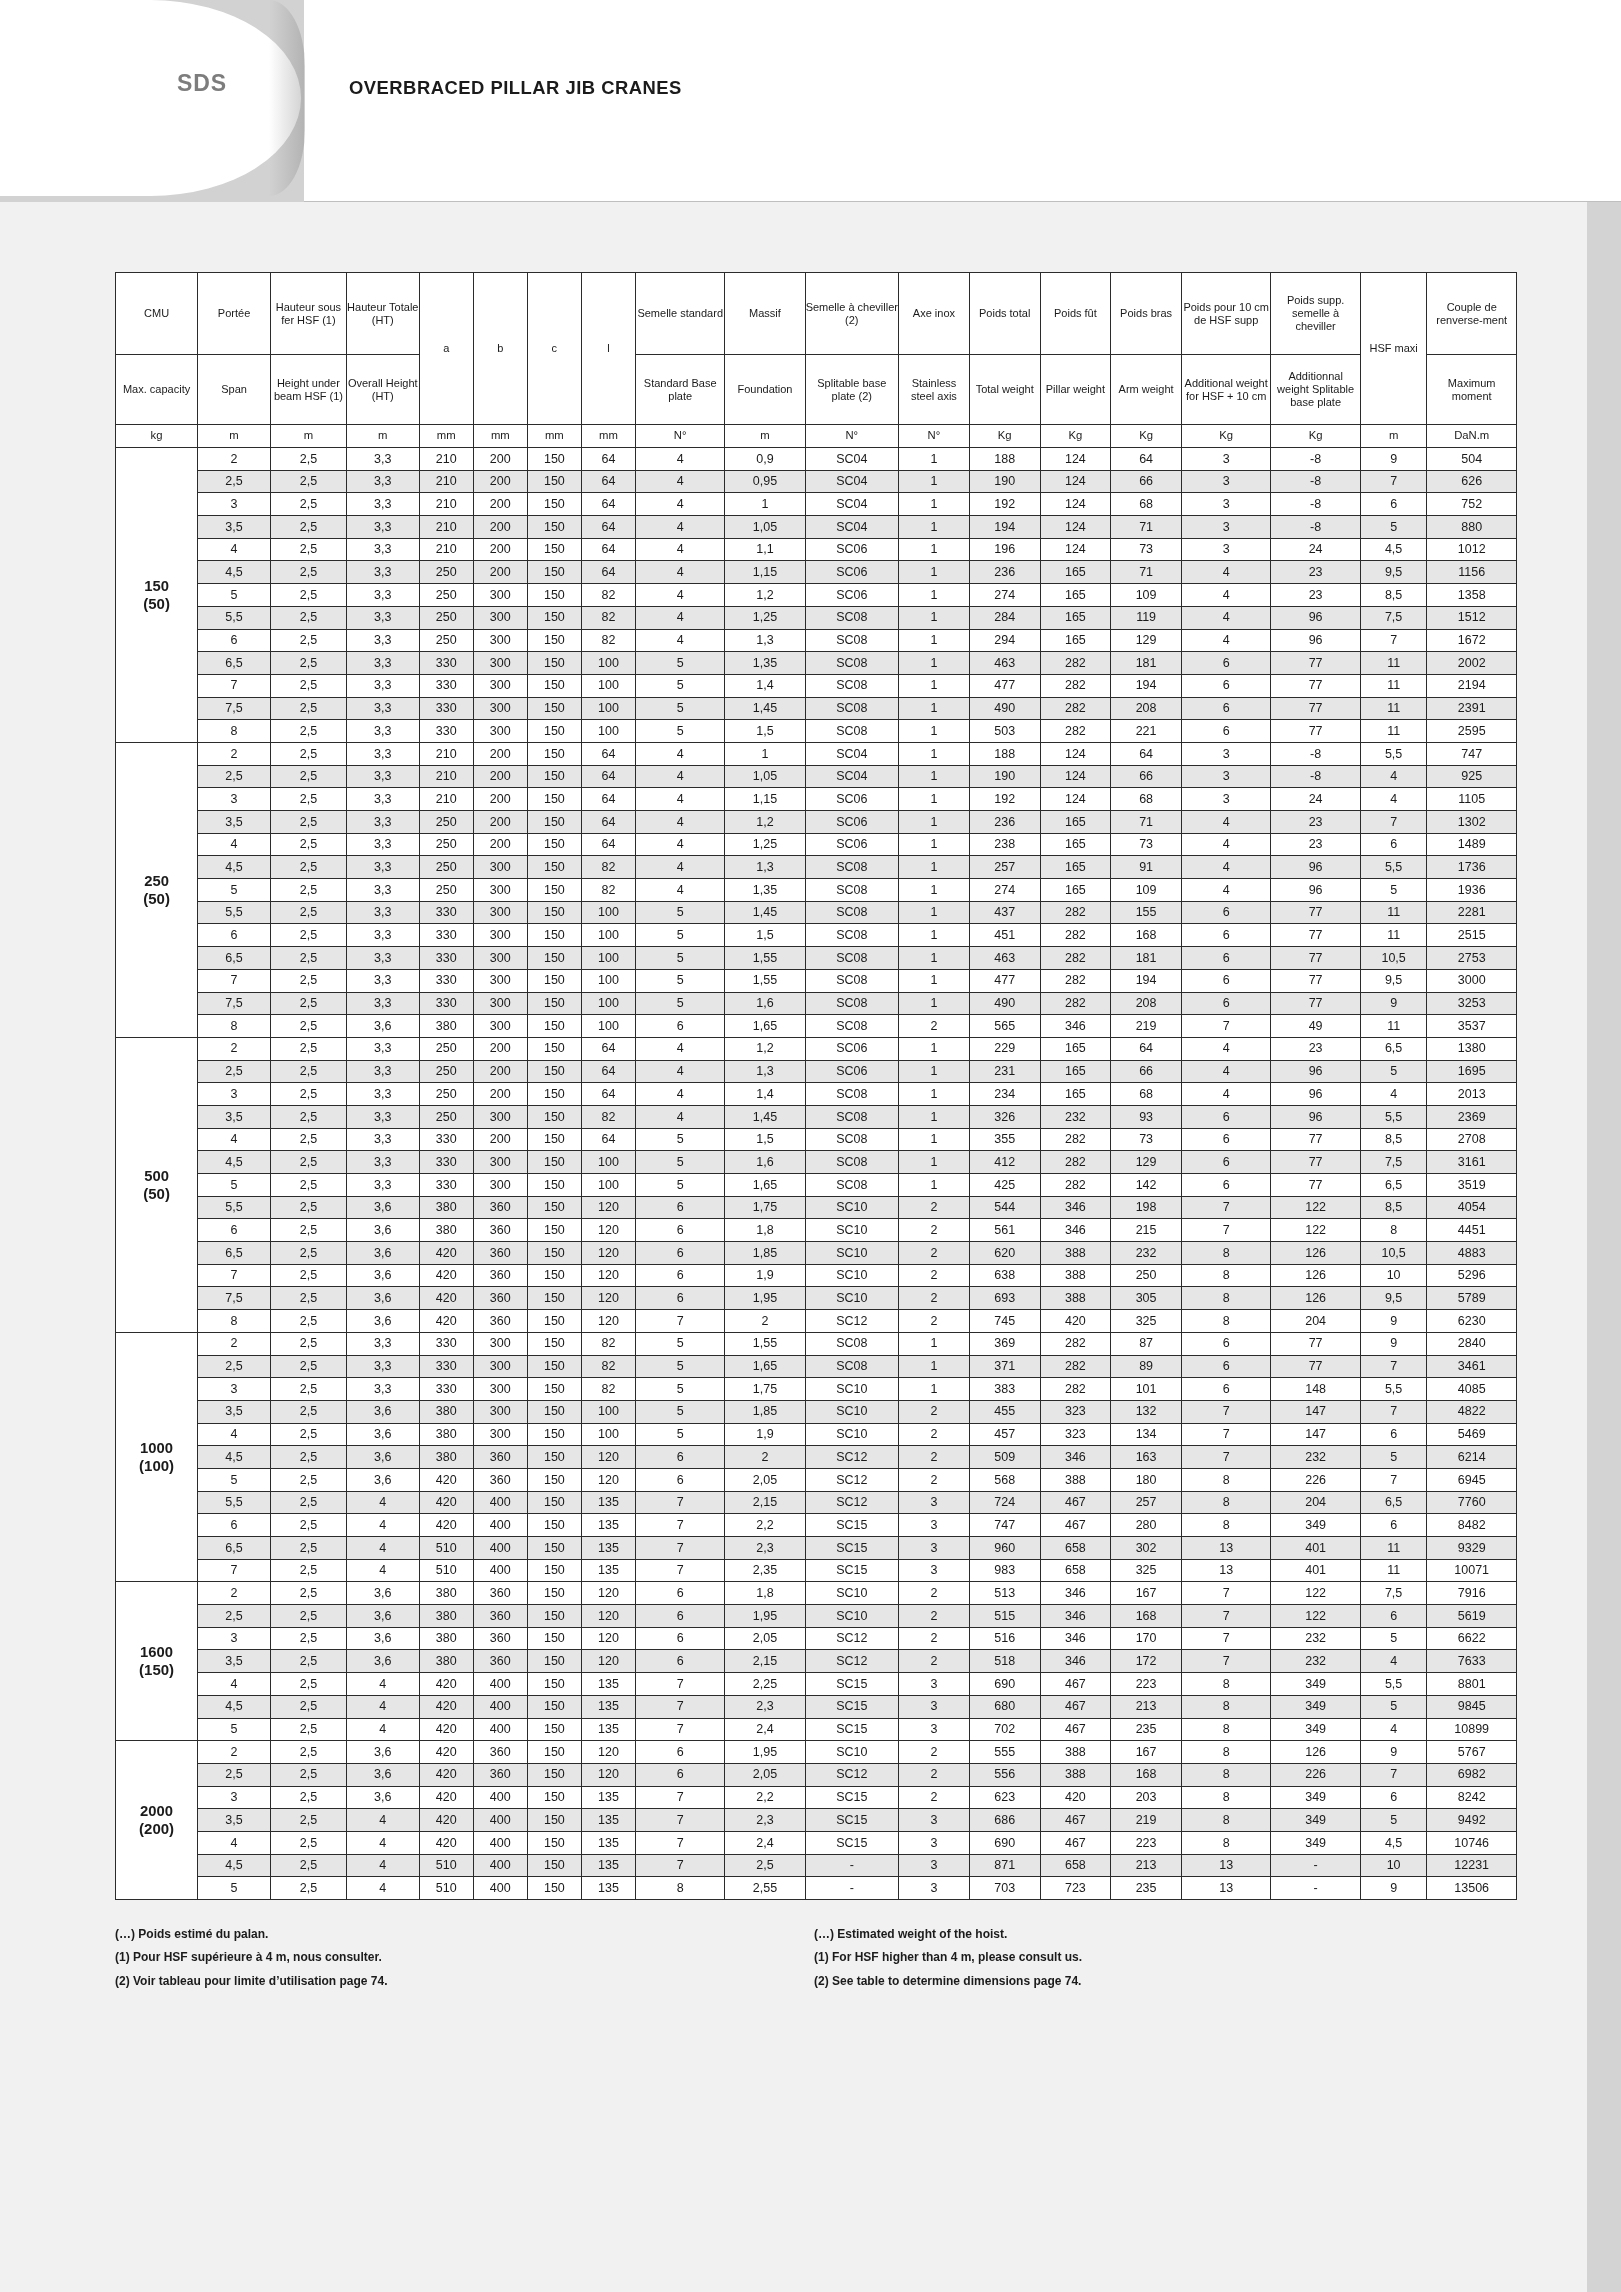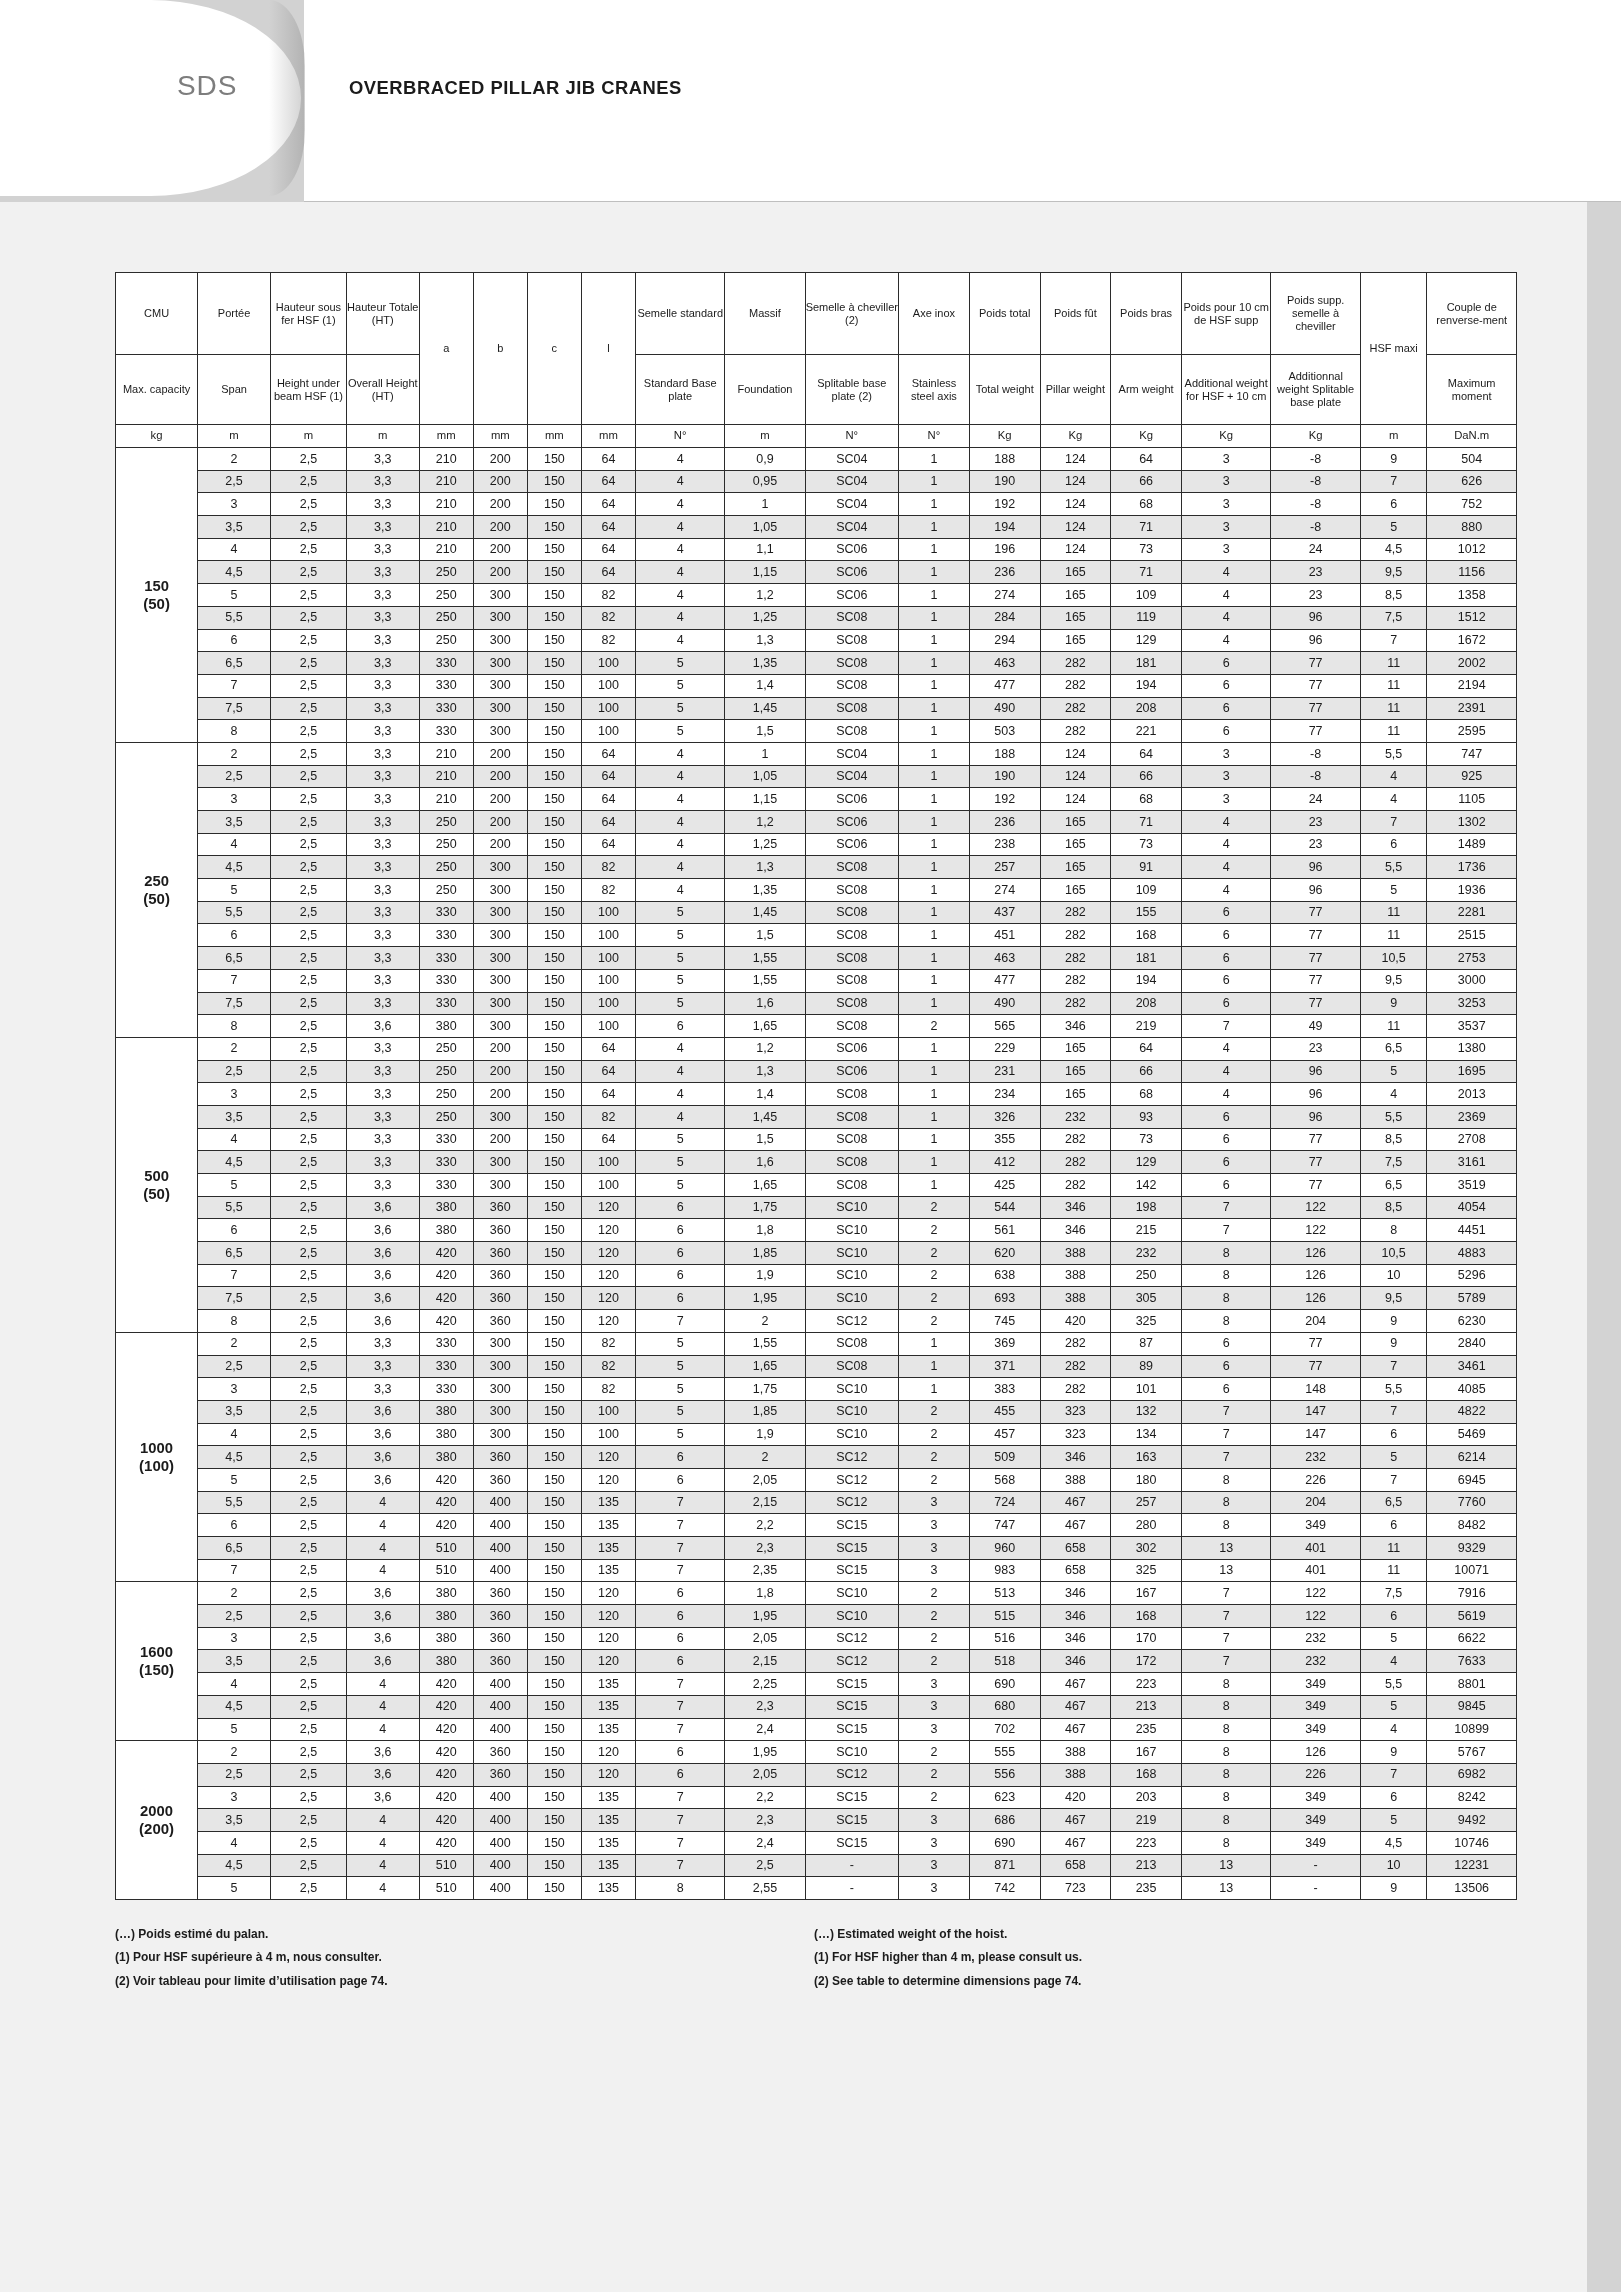--- a/index.html
+++ b/index.html
@@ -41,22 +41,22 @@
     position: absolute;
     left: 269px; top: 0;
     width: 36px; height: 196px;
     background: linear-gradient(to right, rgba(150,150,150,0.0), rgba(120,120,120,0.35));
     border-top-right-radius: 54px 99px;
     border-bottom-right-radius: 54px 99px;
   }
   .brand {
     position: absolute;
     left: 177px; top: 70px;
-    font-size: 28px;
-    font-weight: normal;
+    font-size: 23px;
+    font-weight: bold;
     letter-spacing: 0.9px;
     color: #7d7d7d;
   }
   .header-title {
     position: absolute;
     left: 349px; top: 77px;
     font-size: 18.4px;
     font-weight: bold;
     letter-spacing: 0.5px;
     color: #1b1b1b;
@@ -1499,21 +1499,21 @@
               <td>2,5</td>
               <td>4</td>
               <td>510</td>
               <td>400</td>
               <td>150</td>
               <td>135</td>
               <td>8</td>
               <td>2,55</td>
               <td>-</td>
               <td>3</td>
-              <td>742</td>
+              <td>703</td>
               <td>723</td>
               <td>235</td>
               <td>13</td>
               <td>-</td>
               <td>9</td>
               <td>13506</td>
             </tr>
           </tbody>
       </table>
 

